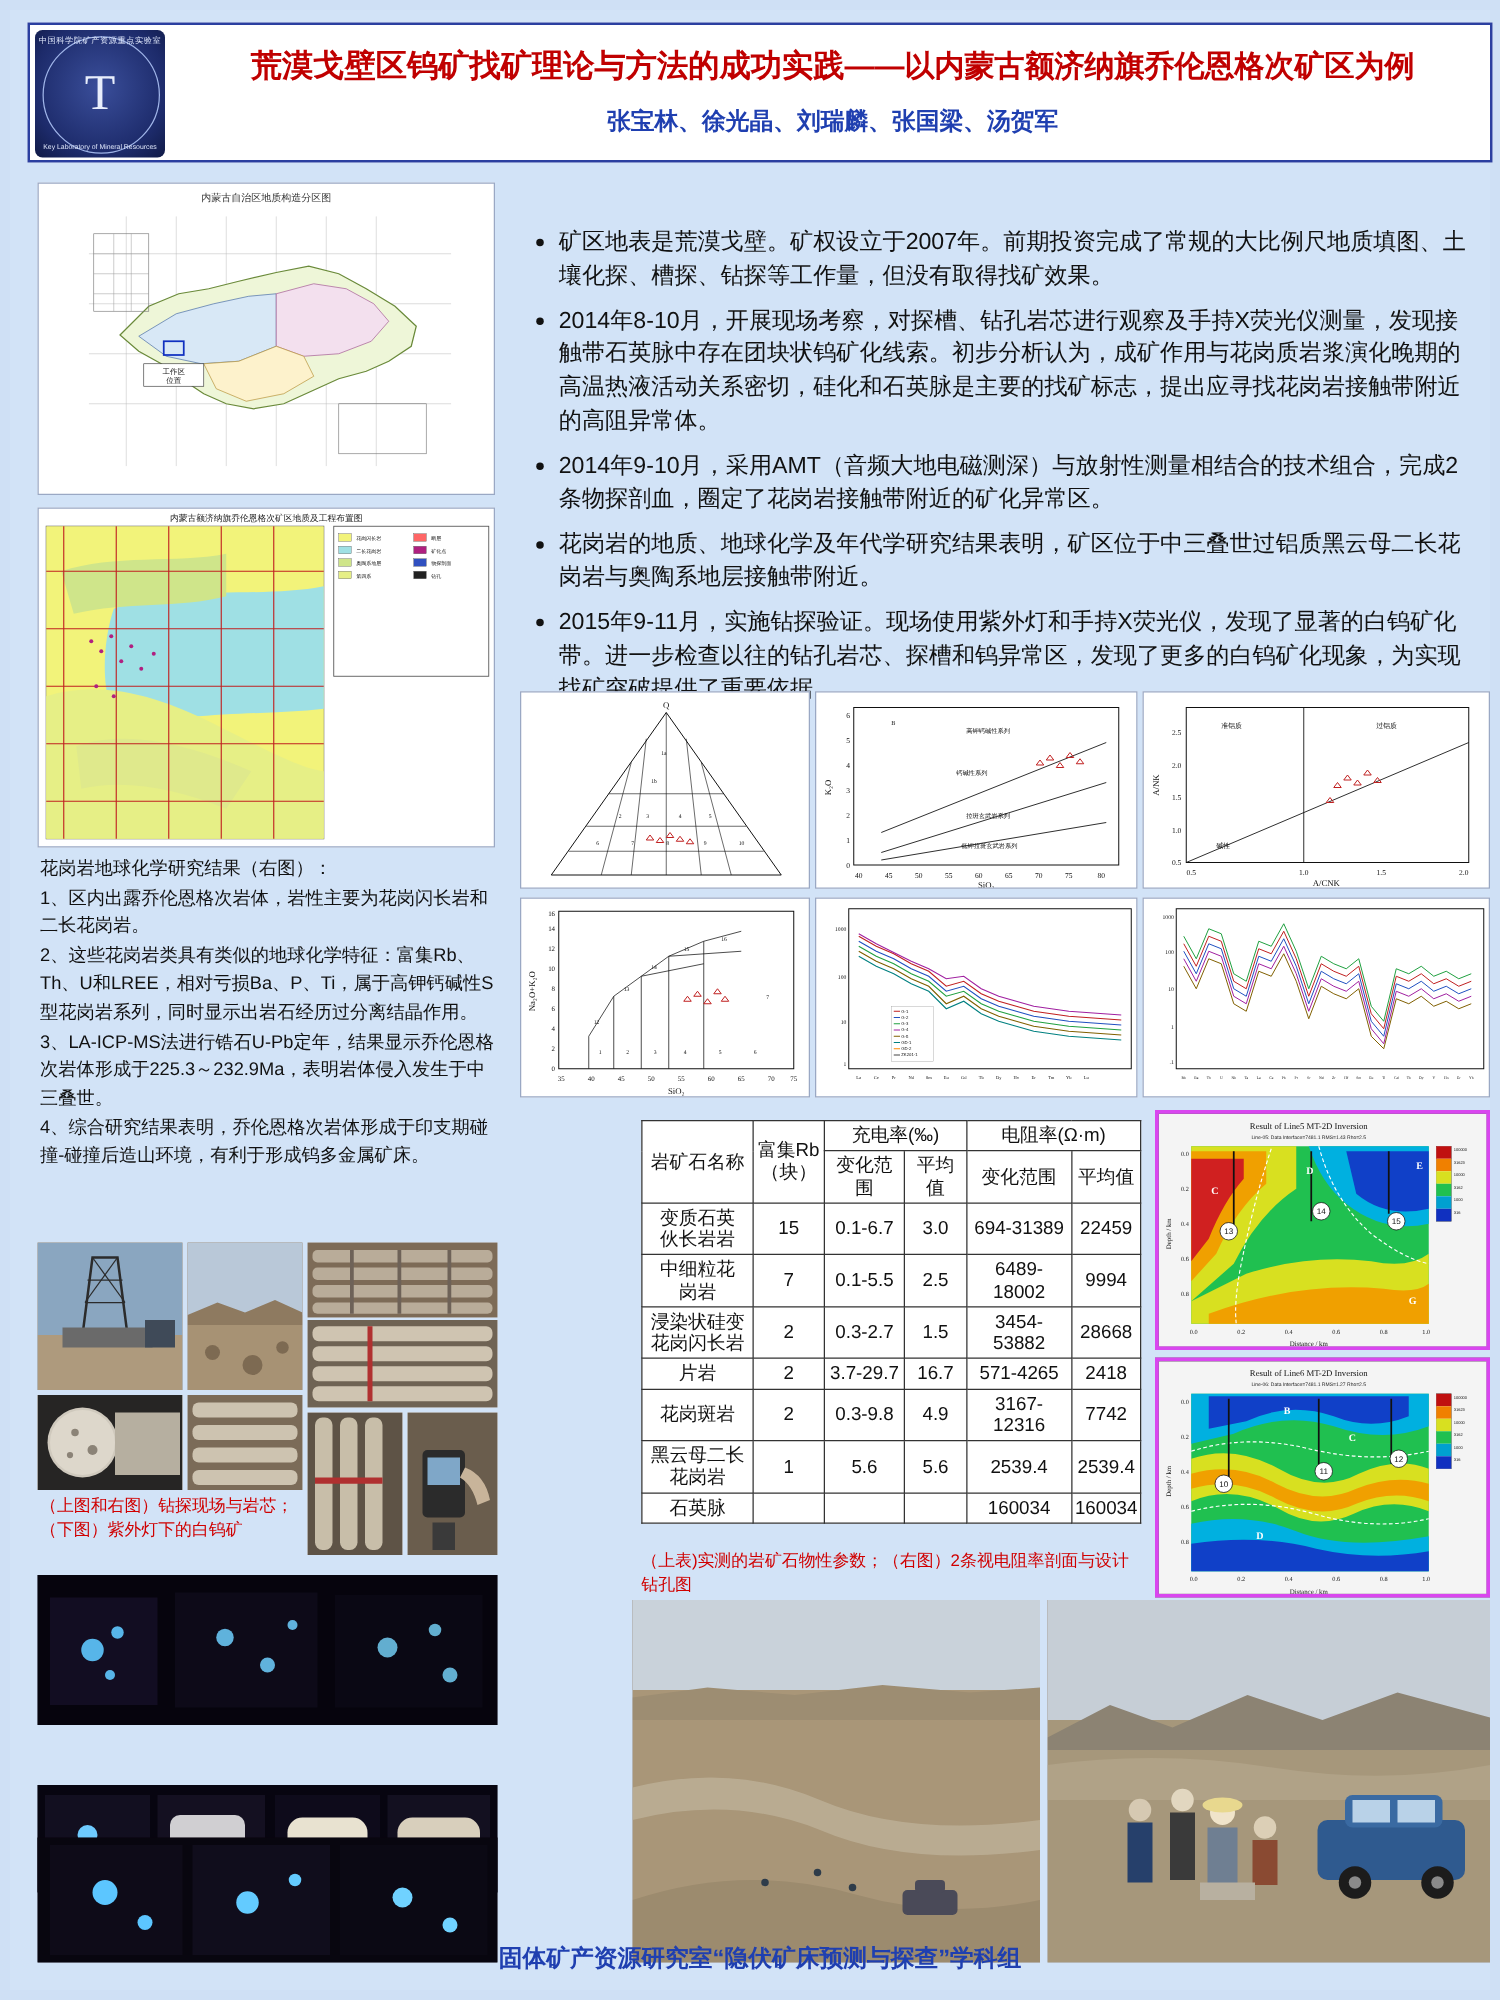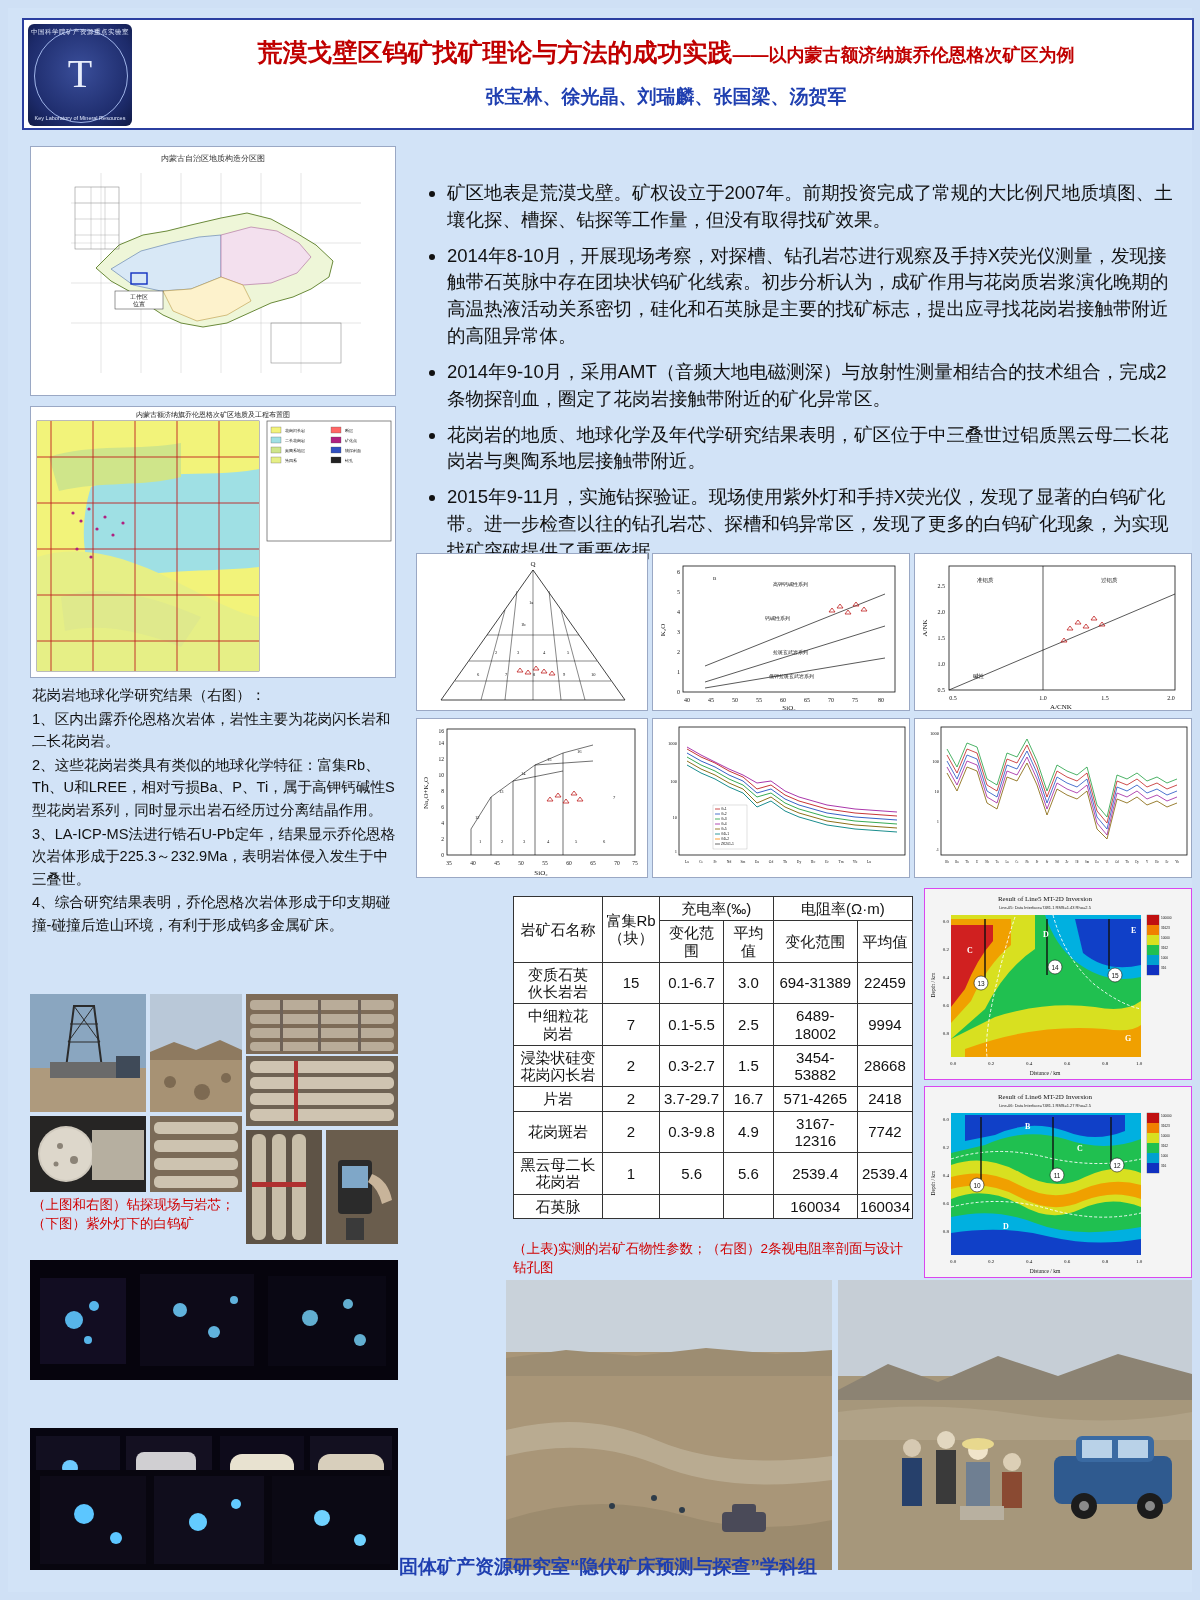--- a/index.html
+++ b/index.html
@@ -77,21 +77,21 @@
     left: 118px; top: 16px;
     width: 1048px;
     text-align: center;
     font-size: 25px;
     font-weight: bold;
     color: #c00000;
     font-family: "Liberation Sans", sans-serif;
     white-space: nowrap;
   }
   .title-sub {
-    font-size: 18px;
+    font-size: 24px;
     color: #c00000;
     font-weight: bold;
   }
   .authors {
     position: absolute;
     left: 118px; top: 64px;
     width: 1048px;
     text-align: center;
     font-size: 19px;
     font-weight: bold;
@@ -188,21 +188,21 @@
     position: absolute;
     left: 505px; top: 1232px;
     width: 400px;
     font-size: 13.5px;
     color: #d00000;
     line-height: 1.4;
   }
   
   .amt {
     position: absolute;
-    border: 1px solid #d946ef;
+    border: 3px solid #d946ef;
     box-sizing: border-box;
     overflow: hidden;
     background: #737373;
   }
   .amt1 { left: 916px; top: 880px; width: 268px; height: 192px; }
   .amt2 { left: 916px; top: 1078px; width: 268px; height: 192px; }
   
   .photo {
     position: absolute;
     overflow: hidden;

